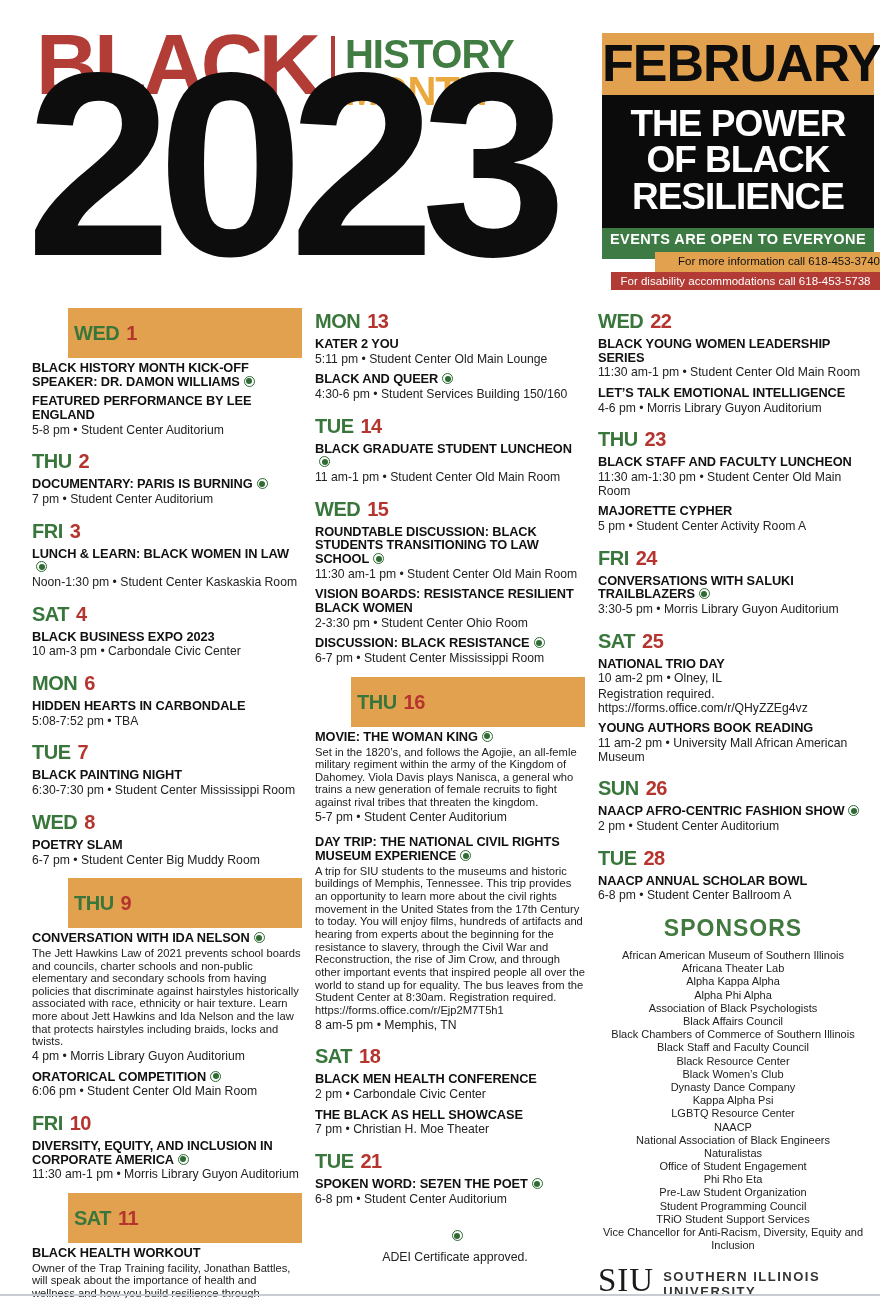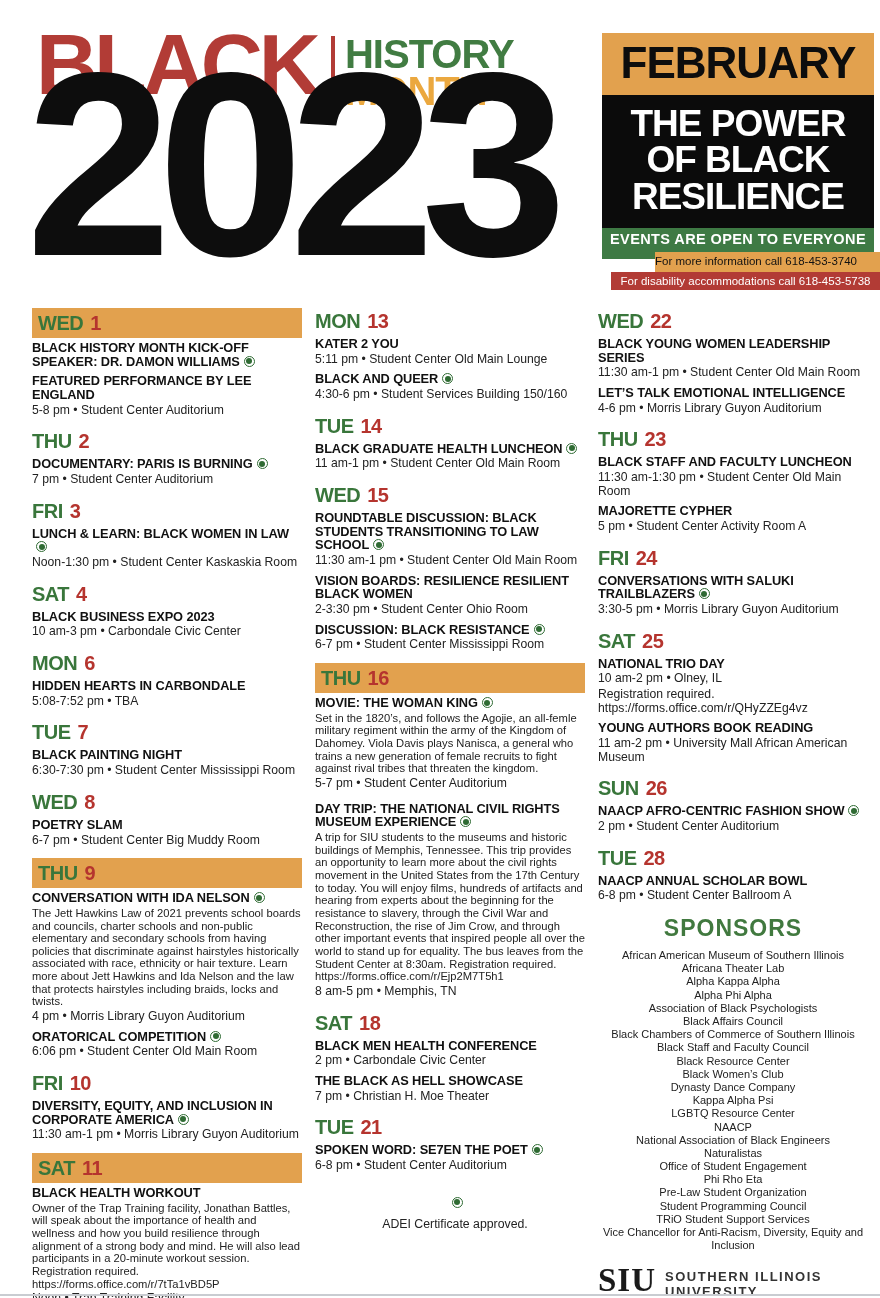--- a/index.html
+++ b/index.html
@@ -11,54 +11,54 @@
   #brand{position:absolute;top:20px;left:36px;display:flex;align-items:center;}
   #brand-black{font-size:86px;font-weight:bold;color:#b23c36;letter-spacing:-4px;line-height:0.9;}
   #brand-divider{width:4px;height:64px;background:#b23c36;margin:6px 10px 0 14px;}
   #brand-right{display:flex;flex-direction:column;margin-top:16px;}
   #brand-history{font-size:40px;font-weight:bold;color:#417c42;letter-spacing:-1px;line-height:0.93;}
   #brand-month{font-size:40px;font-weight:bold;color:#eba83f;letter-spacing:-1px;line-height:0.93;}
   #year{position:absolute;top:34px;left:26px;font-size:262px;font-weight:900;color:#0d0d0d;
         letter-spacing:-14px;line-height:1;}
   
   #panel{position:absolute;top:33px;left:602px;width:272px;}
-  #panel-month{background:#e2a14e;color:#0d0d0d;font-weight:bold;font-size:44px;text-align:center;
+  #panel-month{background:#e2a14e;color:#0d0d0d;font-weight:bold;font-size:52px;text-align:center;
                height:62px;line-height:60px;letter-spacing:-1px;}
   #panel-theme{background:#0b0b0b;color:#ffffff;text-align:center;padding:11px 0 13px;}
   .theme-line{display:block;font-weight:bold;font-size:37px;line-height:0.98;letter-spacing:-1px;}
   #panel-open{background:#3e7a44;color:#ffffff;font-weight:bold;font-size:14.5px;text-align:center;
               height:31px;line-height:23px;letter-spacing:0.4px;}
   #panel-info{position:absolute;top:252px;left:655px;width:225px;height:34px;background:#e2a14e;
-              color:#111;font-size:11.5px;text-align:left;line-height:18px;}
+              color:#111;font-size:11.5px;text-align:right;line-height:18px;}
   #panel-disability{position:absolute;top:272px;left:611px;width:269px;height:18px;background:#b23b35;
               color:#fff;font-size:11.5px;text-align:center;line-height:18px;}
   
   #events{position:absolute;top:308px;left:32px;display:flex;gap:13px;}
   .col{width:270px;}
   .day-section{margin-bottom:11px;}
   .day-header{font-size:20px;font-weight:bold;letter-spacing:-0.5px;line-height:1.1;margin-bottom:3px;padding:2px 0;}
-  .day-header.hl{background:#e2a14e;padding:4px 6px;}
+  .day-header.hl{background:#e2a14e;padding:14px 6px;margin-left:36px;}
   .day-name{color:#39763b;}
   .day-num{color:#b5342e;margin-left:7px;}
   .event{margin-bottom:6px;}
   .event-title{font-size:12.8px;font-weight:bold;color:#111;line-height:1.07;letter-spacing:-0.1px;}
   .event-desc{font-size:11.2px;color:#222;line-height:1.13;margin-top:2px;}
   .event-time{font-size:12.2px;color:#222;line-height:1.12;margin-top:2px;}
   .adei-dot{display:inline-block;width:9px;height:9px;border:1.5px solid #2f6b33;border-radius:50%;
             position:relative;vertical-align:-1px;margin-left:4px;}
   .adei-dot::after{content:"";position:absolute;left:1.5px;top:1.5px;right:1.5px;bottom:1.5px;
             background:#2f6b33;border-radius:50%;}
   .adei-note{margin-top:24px;font-size:12.3px;color:#222;display:flex;align-items:center;gap:9px;padding-left:10px;flex-direction:column;}
   
   #sponsors{margin-top:12px;text-align:center;}
   #sponsors-title{color:#41793f;font-size:23px;font-weight:bold;letter-spacing:1px;margin-bottom:7px;}
   .sponsor-item{font-size:11px;color:#222;line-height:1.2;}
   
   #footer-logo{margin-top:14px;display:flex;justify-content:center;gap:9px;align-items:flex-start;}
-  #siu-mark{font-family:"Liberation Serif", serif;font-weight:bold;font-size:33px;line-height:0.85;letter-spacing:1px;}
+  #siu-mark{font-family:"Liberation Serif", serif;font-weight:normal;font-size:33px;line-height:0.85;letter-spacing:1px;}
   #siu-carbondale{font-size:5.5px;letter-spacing:1.2px;margin-top:3px;color:#222;}
   #brc-lines{margin-top:3px;text-align:left;}
   #brc-univ{font-size:13px;font-weight:bold;letter-spacing:1.5px;color:#333;}
   #brc-name{font-size:15px;font-weight:bold;letter-spacing:2.4px;color:#0d0d0d;margin-top:1px;}
   #bottom-rule{position:absolute;left:0;right:0;bottom:2px;height:2px;background:#c9ccd1;}
 </style>
 </head>
 <body>
 
 <div id="poster">
@@ -176,32 +176,32 @@
             <div class="event-time">5:11 pm • Student Center Old Main Lounge</div>
           </div>
           <div class="event">
             <div class="event-title"><span>BLACK AND QUEER</span><span class="adei-dot"></span></div>
             <div class="event-time">4:30-6 pm • Student Services Building 150/160</div>
           </div>
         </div>
         <div class="day-section">
           <div class="day-header"><span class="day-name">TUE</span><span class="day-num">14</span></div>
           <div class="event">
-            <div class="event-title"><span>BLACK GRADUATE HEALTH LUNCHEON</span><span class="adei-dot"></span></div>
+            <div class="event-title"><span>BLACK GRADUATE STUDENT LUNCHEON</span><span class="adei-dot"></span></div>
             <div class="event-time">11 am-1 pm • Student Center Old Main Room</div>
           </div>
         </div>
         <div class="day-section">
           <div class="day-header"><span class="day-name">WED</span><span class="day-num">15</span></div>
           <div class="event">
             <div class="event-title"><span>ROUNDTABLE DISCUSSION: BLACK STUDENTS TRANSITIONING TO LAW SCHOOL</span><span class="adei-dot"></span></div>
             <div class="event-time">11:30 am-1 pm • Student Center Old Main Room</div>
           </div>
           <div class="event">
-            <div class="event-title"><span>VISION BOARDS: RESILIENCE RESILIENT BLACK WOMEN</span></div>
+            <div class="event-title"><span>VISION BOARDS: RESISTANCE RESILIENT BLACK WOMEN</span></div>
             <div class="event-time">2-3:30 pm • Student Center Ohio Room</div>
           </div>
           <div class="event">
             <div class="event-title"><span>DISCUSSION: BLACK RESISTANCE</span><span class="adei-dot"></span></div>
             <div class="event-time">6-7 pm • Student Center Mississippi Room</div>
           </div>
         </div>
         <div class="day-section">
           <div class="day-header hl"><span class="day-name">THU</span><span class="day-num">16</span></div>
           <div class="event">

